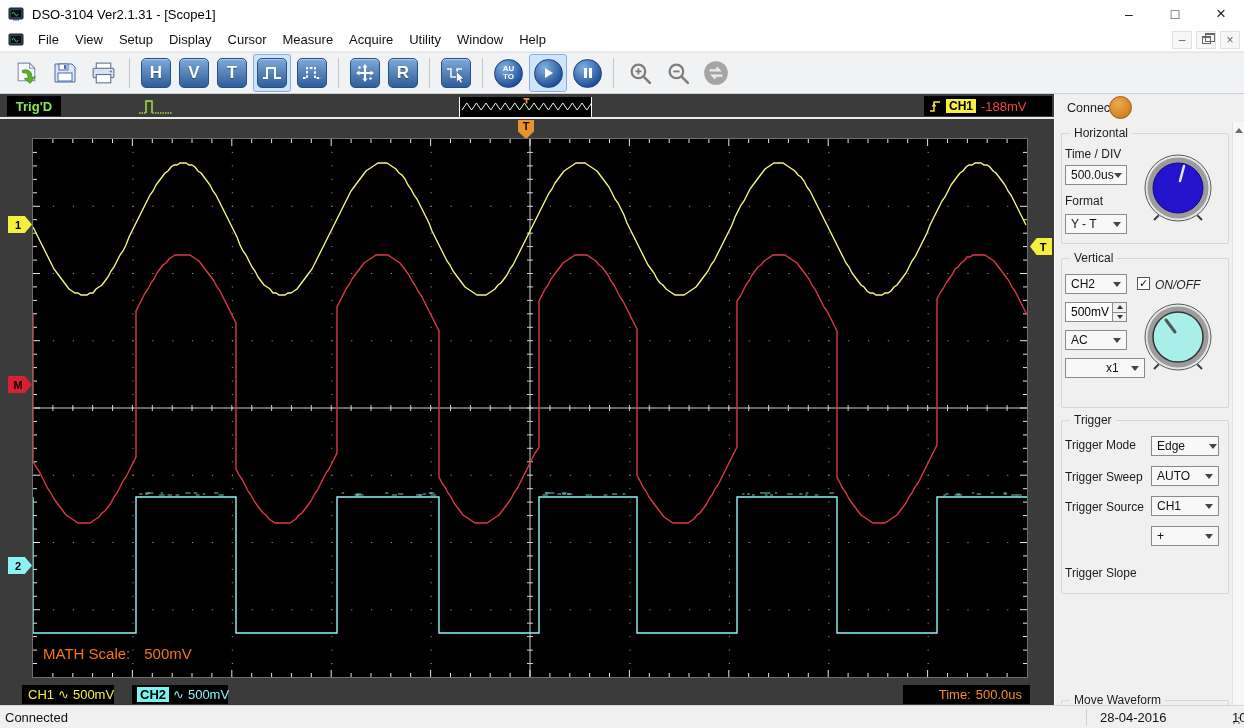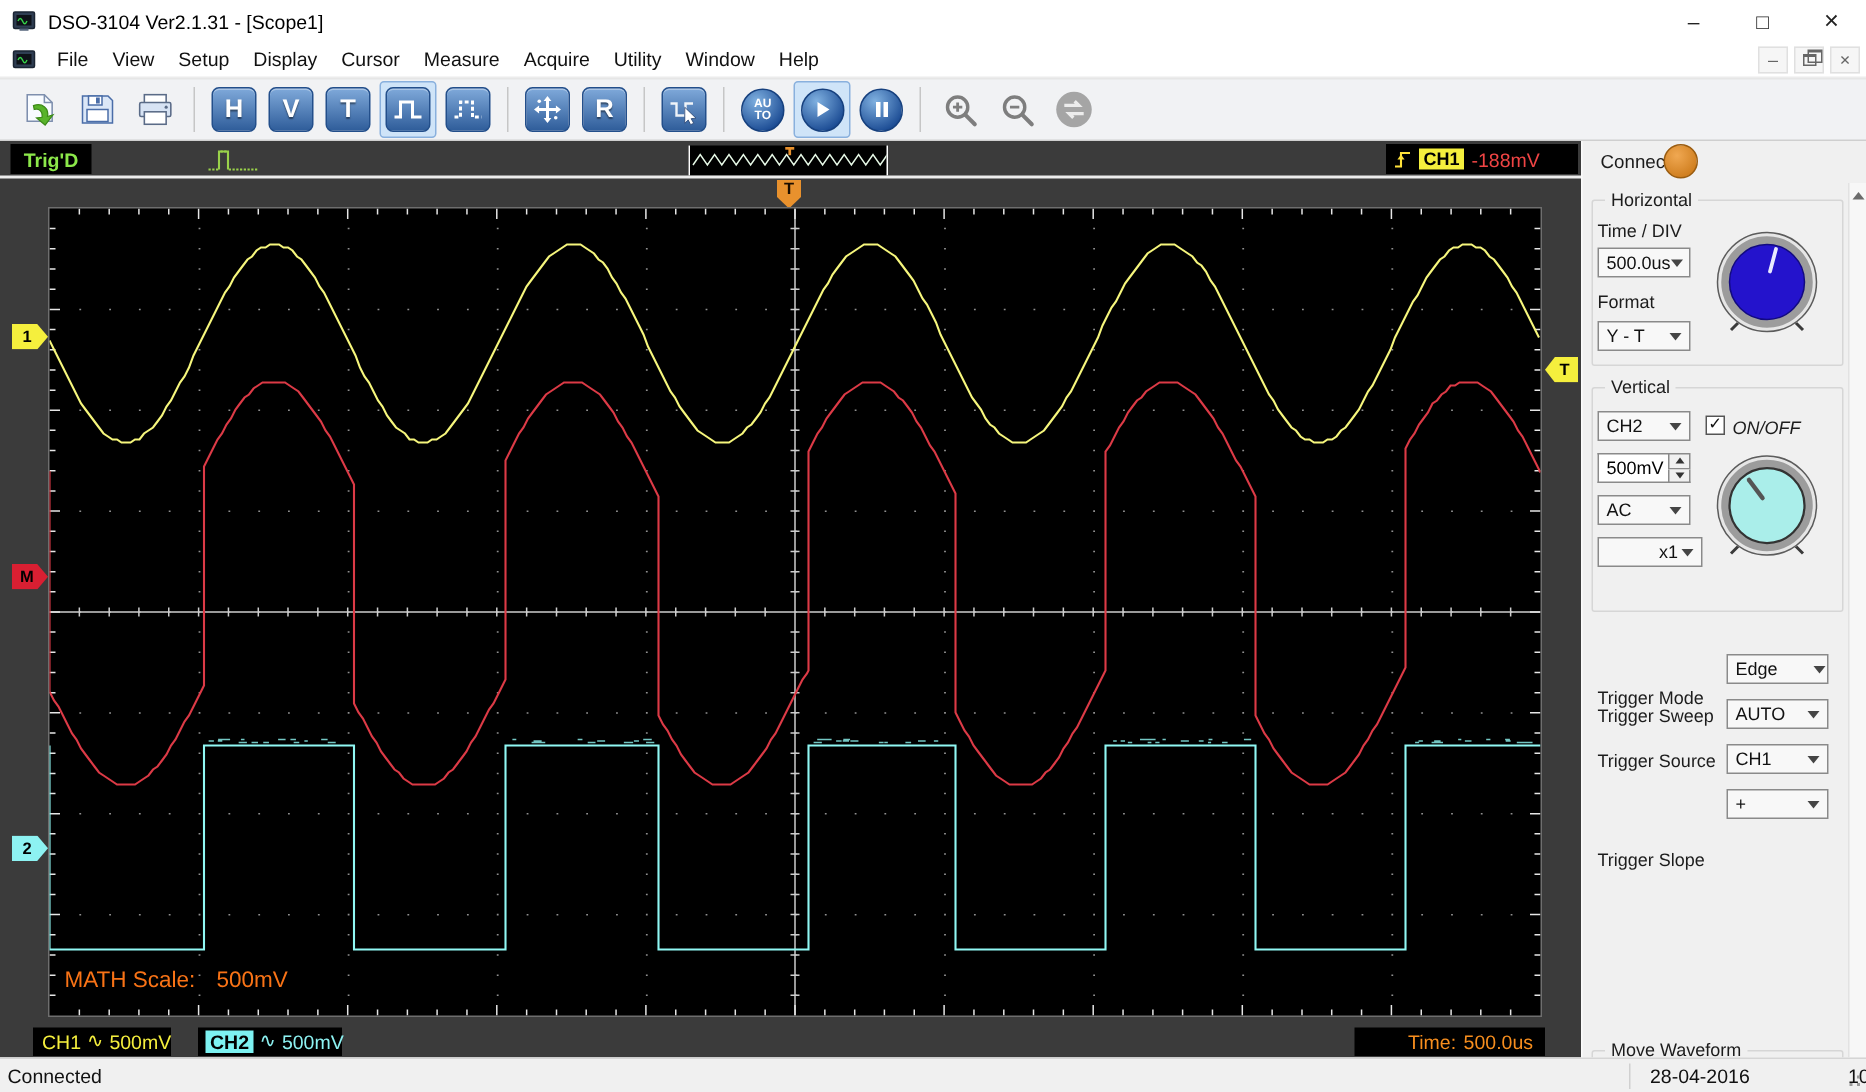--- a/index.html
+++ b/index.html
@@ -323,36 +323,39 @@
         </span>
         <span class="spinbtn">
           <span class="tri-dn"></span>
         </span>
       </span>
   </div>
   <div class="combo" style="left:10px; top:236px; width:62px;">
     <span>AC</span>
       <span class="chev"></span>
   </div>
-  <div class="combo" style="left:10px; top:264px; width:70px;padding-left:40px;">
+  <div class="combo" style="left:10px; top:264px; width:80px;padding-left:40px;">
     <span>x1</span>
       <span class="chev"></span>
   </div>
   <svg class="abs" style="left:84px; top:205px;" width="78" height="78" viewBox="0 0 78 78">
     <line x1="15" y1="70" x2="24" y2="61" stroke="#3a3a3a" stroke-width="2"></line>
     <line x1="63" y1="70" x2="54" y2="61" stroke="#3a3a3a" stroke-width="2"></line>
     <circle cx="39" cy="38" r="33" fill="#9c9c9c"></circle>
     <circle cx="39" cy="38" r="32" fill="none" stroke="#e6e6e6" stroke-width="3"></circle>
     <circle cx="39" cy="38" r="33" fill="none" stroke="#5c5c5c" stroke-width="1"></circle>
     <circle cx="39" cy="38" r="25" fill="#aaeeea"></circle>
     <circle cx="39" cy="38" r="25" fill="none" stroke="#333" stroke-width="1.5"></circle>
     <line x1="36" y1="33" x2="27" y2="21" stroke="#555" stroke-width="3" stroke-linecap="round"></line>
   </svg>
 
-  <span class="plabel" style="left:10px; top:364px;">Trigger Mode</span>
+  <div class="group" style="top:326px; height:174px;">
+    <span class="gtitle">Trigger</span>
+  </div>
+  <span class="plabel" style="left:10px; top:344px;">Trigger Mode</span>
   <div class="combo" style="left:96px; top:342px; width:68px;gap:24px;">
     <span>Edge</span>
       <span class="chev"></span>
   </div>
   <span class="plabel" style="left:10px; top:376px;">Trigger Sweep</span>
   <div class="combo" style="left:96px; top:372px; width:68px;">
     <span>AUTO</span>
       <span class="chev"></span>
   </div>
   <span class="plabel" style="left:10px; top:406px;">Trigger Source</span>

